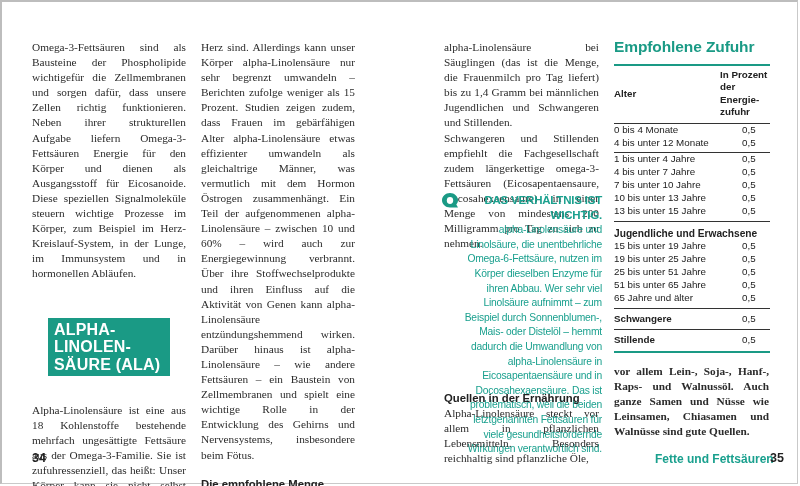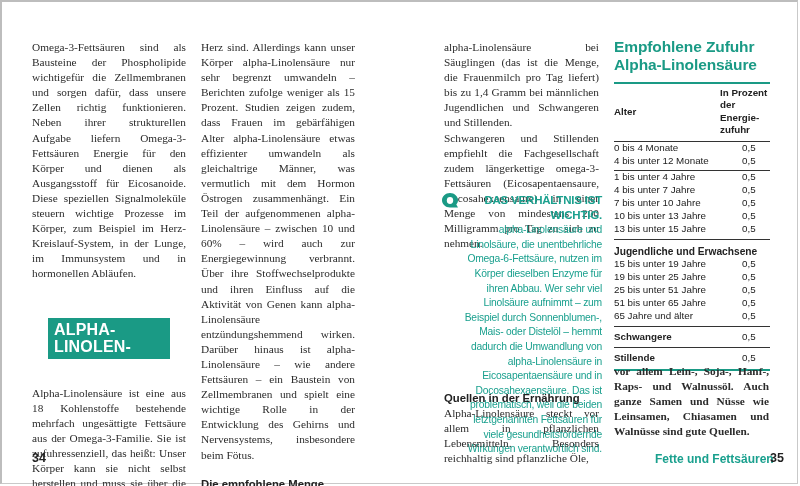--- a/index.html
+++ b/index.html
@@ -33,20 +33,21 @@
 </head>
 <body>
 
 <div class="frame"></div>
 
 <div class="col" style="left:32px;top:40px;width:154px;">
   <p>Omega-3-Fettsäuren sind als Bausteine der Phospholipide wichtigefür die Zellmembranen und sorgen dafür, dass unsere Zellen richtig funktionieren. Neben ihrer strukturellen Aufgabe liefern Omega-3-Fettsäuren Energie für den Körper und dienen als Ausgangsstoff für Eicosanoide. Diese speziellen Signalmoleküle steuern wichtige Prozesse im Körper, zum Beispiel im Herz-Kreislauf-System, in der Lunge, im Immunsystem und in hormonellen Abläufen.</p>
   <div style="height:20px"></div>
   <div class="ala-box">
     <div>ALPHA-LINOLEN-</div>
+    <div>SÄURE (ALA)</div>
   </div>
   <div style="height:11px"></div>
   <p>Alpha-Linolensäure ist eine aus 18 Kohlenstoffe bestehende mehrfach ungesättigte Fettsäure aus der Omega-3-Familie. Sie ist zufuhressenziell, das heißt: Unser Körper kann sie nicht selbst herstellen und muss sie über die Nahrung aufnehmen.</p>
   <div style="height:8px"></div>
   <p class="sans-h">Wirkungen im Körper</p>
 
 </div>
 
 <div class="col" style="left:201px;top:40px;width:154px;">
   <p>Herz sind. Allerdings kann unser Körper alpha-Linolensäure nur sehr begrenzt umwandeln – Berichten zufolge weniger als 15 Prozent. Studien zeigen zudem, dass Frauen im gebärfähigen Alter alpha-Linolensäure etwas effizienter umwandeln als gleichaltrige Männer, was vermutlich mit dem Hormon Östrogen zusammenhängt. Ein Teil der aufgenommenen alpha-Linolensäure – zwischen 10 und 60% – wird auch zur Energiegewinnung verbrannt. Über ihre Stoffwechselprodukte und ihren Einfluss auf die Aktivität von Genen kann alpha-Linolensäure entzündungshemmend wirken. Darüber hinaus ist alpha-Linolensäure – wie andere Fettsäuren – ein Baustein von Zellmembranen und spielt eine wichtige Rolle in der Entwicklung des Gehirns und Nervensystems, insbesondere beim Fötus.</p>
@@ -72,21 +73,20 @@
   </div>
 </div>
 
 <div class="col" style="left:444px;top:391px;width:155px;">
   <p class="sans-h">Quellen in der Ernährung</p>
   <p>Alpha-Linolensäure steckt vor allem in pflanzlichen Lebensmitteln. Besonders reichhaltig sind pflanzliche Öle,</p>
 </div>
 
 <div class="tbl">
   <p class="tbl-title">Empfohlene Zufuhr</p>
-  <p class="tbl-title">Alpha-Linolensäure</p>
   <div class="tbl-rule-teal"></div>
   <div class="tbl-head">
     <span>Alter</span>
     <span class="h2">In Prozent der Energie-zufuhr</span>
   </div>
   <div class="rule-dark"></div>
 
   <div class="row">
       <span>0 bis 4 Monate</span>
       <span class="v">0,5</span>

